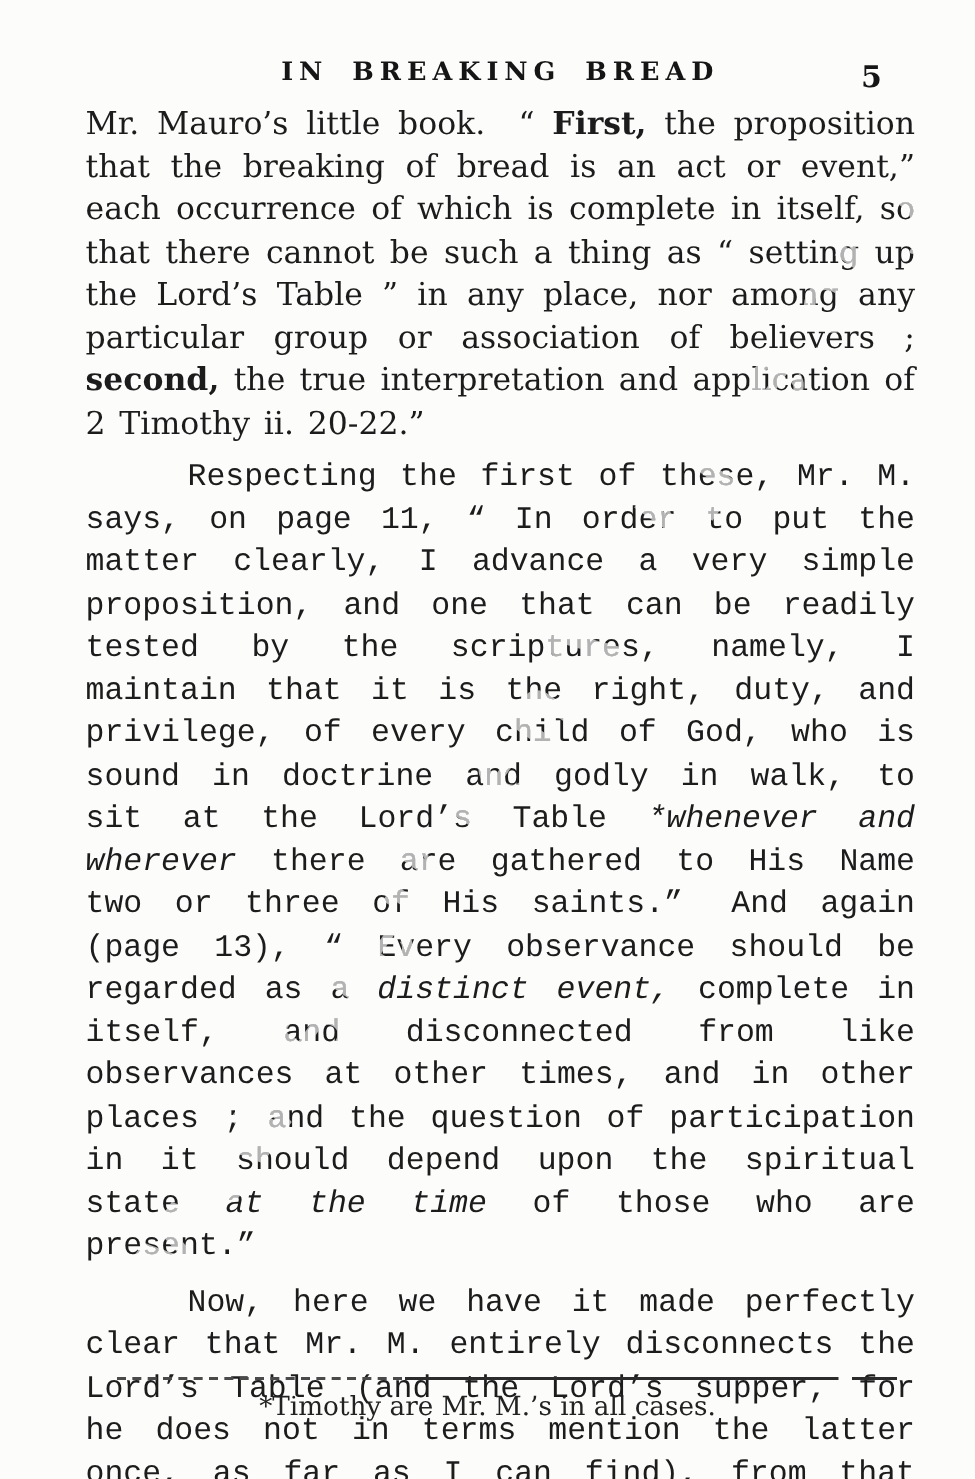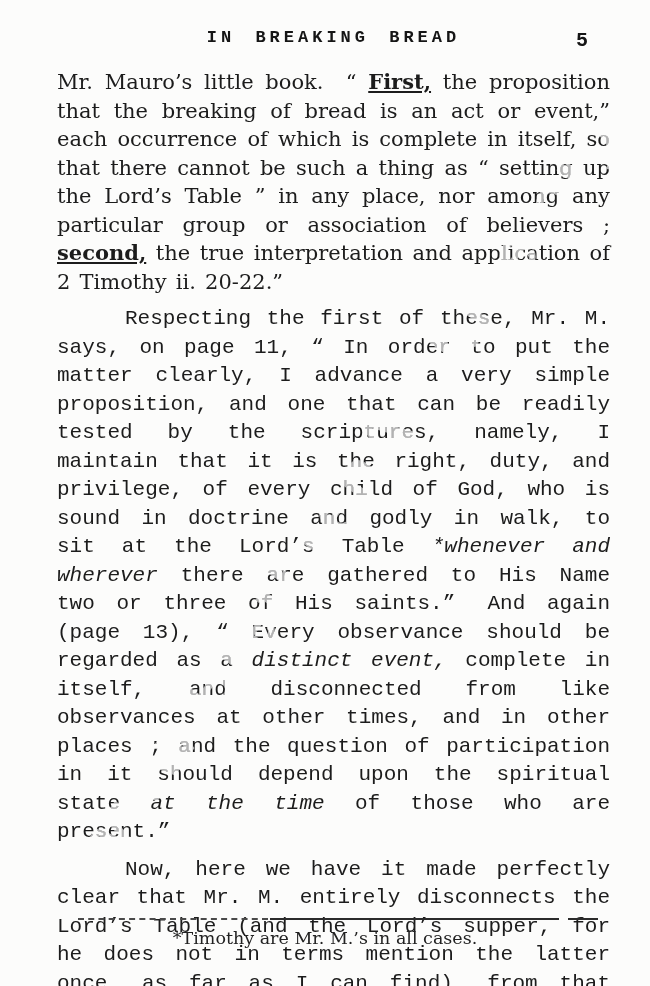--- a/index.html
+++ b/index.html
@@ -5,42 +5,42 @@
   html,body{margin:0;padding:0;}
   .page{
     position:relative;
     width:650px;height:986px;
     background:var(--paper,#fcfcfb);
     overflow:hidden;
     font-family:"DejaVu Serif","Liberation Serif",serif;
     color:var(--ink,#1c1c1c);
   }
   .running-header{
-    position:absolute;top:28px;left:57px;width:553px;height:26px;font-family:Liberation Mono, monospace;
+    position:absolute;top:38px;left:57px;width:553px;height:26px;
   }
   .header-title{
     position:absolute;left:0;right:0;text-align:center;
     font-size:17px;font-weight:bold;letter-spacing:4px;
     word-spacing:6px;color:#151515;
   }
   .page-number{
     position:absolute;right:22px;top:1px;
     font-size:20px;font-weight:bold;color:#151515;
   }
   .page-body{
     position:absolute;top:68px;left:57px;width:553px;
   }
   .para{
     margin:0 0 9px 0;
     font-size:21px;line-height:28.5px;
     text-align:justify;
     word-spacing:2.5px;
   }
   .para.indent{text-indent:68px;font-family:Liberation Mono, monospace;}
-  .para .seg-b{font-weight:bold;text-decoration:underline;}
+  .para .seg-b{font-weight:bold;}
   .para .seg-i{font-style:italic;}
   .footnote-rule{
     position:absolute;top:917px;left:78px;width:520px;height:3px;
     display:flex;align-items:center;
   }
   .rule-dashed{width:190px;border-top:2px dashed #4a4a4a;}
   .rule-solid{flex:1;border-top:2px solid #2b2b2b;margin-left:2px;}
   .rule-end{width:30px;border-top:2px solid #2b2b2b;margin-left:9px;}
   .footnote{
     position:absolute;top:928px;left:0;width:650px;

